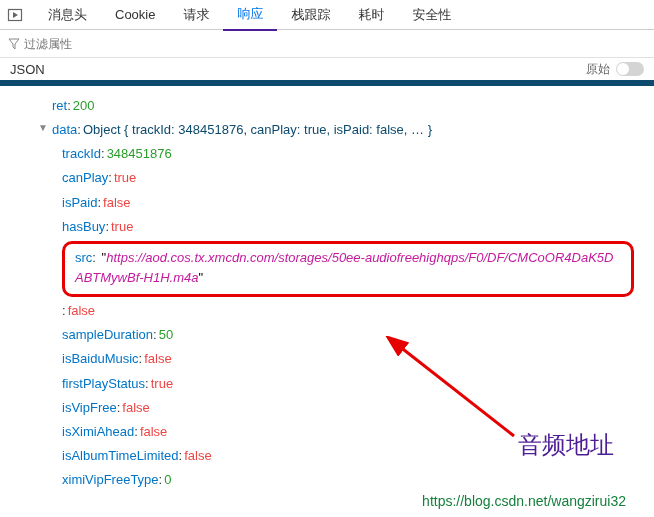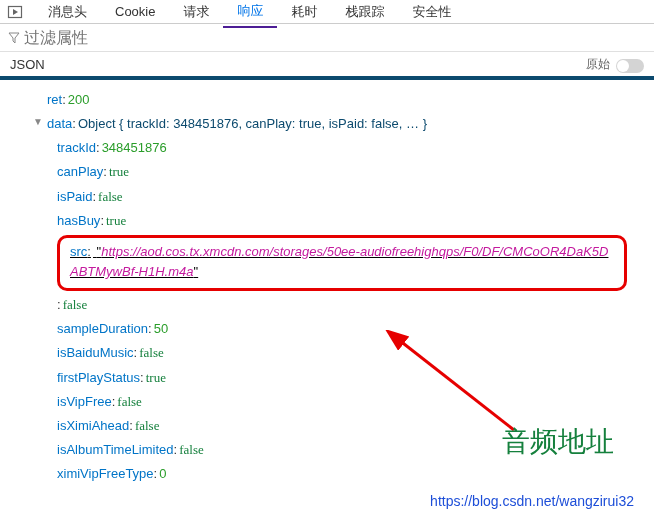--- a/index.html
+++ b/index.html
@@ -9,21 +9,21 @@
   background: #fff;
   width: 654px;
   height: 517px;
   overflow: hidden;
   position: relative;
 }
 .tab-bar {
   display: flex;
   align-items: center;
   border-bottom: 1px solid #ccc;
-  height: 24px;
+  height: 30px;
   padding: 0 4px;
 }
 .tab-bar .icon-btn {
   width: 22px;
   height: 22px;
   display: flex;
   align-items: center;
   justify-content: center;
   margin-right: 8px;
 }
@@ -42,36 +42,36 @@
   align-items: center;
   border-bottom: 1px solid #e0e0e0;
   height: 28px;
   padding: 0 8px;
   color: #888;
 }
 .filter-row svg { margin-right: 4px; }
 .filter-input {
   border: none;
   outline: none;
-  font-size: 16px;
+  font-size: 12px;
   flex: 1;
   color: #a21caf;
 }
 .json-header {
   display: flex;
   align-items: center;
   justify-content: space-between;
-  border-bottom: 4px solid #0c4a6e;
+  border-bottom: 6px solid #0c4a6e;
   height: 28px;
   padding: 0 10px;
 }
 .json-label { font-size: 13px; color: #333; }
 .raw-toggle {
   display: flex;
-  align-items: flex-end;
+  align-items: center;
   font-size: 12px;
   color: #666;
 }
 .toggle-switch {
   width: 28px;
   height: 14px;
   background: #d4d4d4;
   border-radius: 7px;
   position: relative;
   margin-left: 6px;
@@ -80,98 +80,98 @@
   content: '';
   position: absolute;
   width: 12px;
   height: 12px;
   background: #fff;
   border-radius: 50%;
   top: 1px;
   left: 1px;
 }
 .json-body {
-  padding: 8px 15px;
+  padding: 8px 8px;
   font-size: 13px;
   line-height: 1.55;
   position: relative;
+  margin-left: 12px;
 }
 .row {
   display: flex;
   align-items: flex-start;
   padding: 2px 0 2px 0;
   white-space: nowrap;
 }
 .indent1 { padding-left: 18px; }
 .indent2 { padding-left: 42px; }
 .caret {
   width: 12px;
   display: inline-block;
   color: #888;
   font-size: 10px;
   margin-right: 2px;
 }
 .key { color: #0074c7; }
 .colon { color: #333; margin: 0 2px 0 0; }
 .num { color: #2a9d2a; text-align: right; }
-.bool { color: #15803d; font-family: Liberation Serif, serif; }
+.bool { color: #ef4444; }
 .obj { color: #0c4a6e; }
 .str { color: #c41a9e; font-style: italic; }
 .src-row {
   padding-left: 42px;
   padding-right: 12px;
-  text-decoration: underline;
 }
 .src-box {
   border: 3px solid #e60000;
   border-radius: 10px;
   padding: 4px 10px 6px 10px;
   display: block;
   white-space: normal;
   word-break: break-all;
   margin: 2px 0;
 }
 .annotation {
   position: absolute;
-  color: #15803d;
-  font-size: 28px;
+  color: #4c1d95;
+  font-size: 24px;
   right: 40px;
   top: 340px;
   font-family: "Microsoft YaHei", sans-serif;
 }
 .arrow-svg {
   position: absolute;
   right: 120px;
   top: 250px;
   pointer-events: none;
 }
 .watermark {
   position: absolute;
   bottom: 8px;
-  right: 20px;
-  color: #1d4ed8;
+  right: 28px;
+  color: #15803d;
   font-size: 14px;
 }
 </style>
 </head>
 <body>
 
 <div class="tab-bar">
   <div class="icon-btn">
     <svg width="16" height="16" viewBox="0 0 16 16">
         <rect x="1.5" y="2.5" width="13" height="11" fill="none" stroke="#666" stroke-width="1.2"></rect>
         <polygon points="6,5 11,8 6,11" fill="#666"></polygon>
       </svg>
   </div>
   <div class="tab">消息头</div>
   <div class="tab">Cookie</div>
   <div class="tab">请求</div>
   <div class="tab active">响应</div>
+  <div class="tab">栈跟踪</div>
   <div class="tab">耗时</div>
-  <div class="tab">栈跟踪</div>
   <div class="tab">安全性</div>
 </div>
 
 <div class="filter-row">
   <svg width="12" height="12" viewBox="0 0 12 12">
       <path d="M1 1 L11 1 L7 6 L7 11 L5 9 L5 6 Z" fill="none" stroke="#888" stroke-width="1"></path>
     </svg>
   <input class="filter-input" placeholder="过滤属性" style="">
 </div>
 

